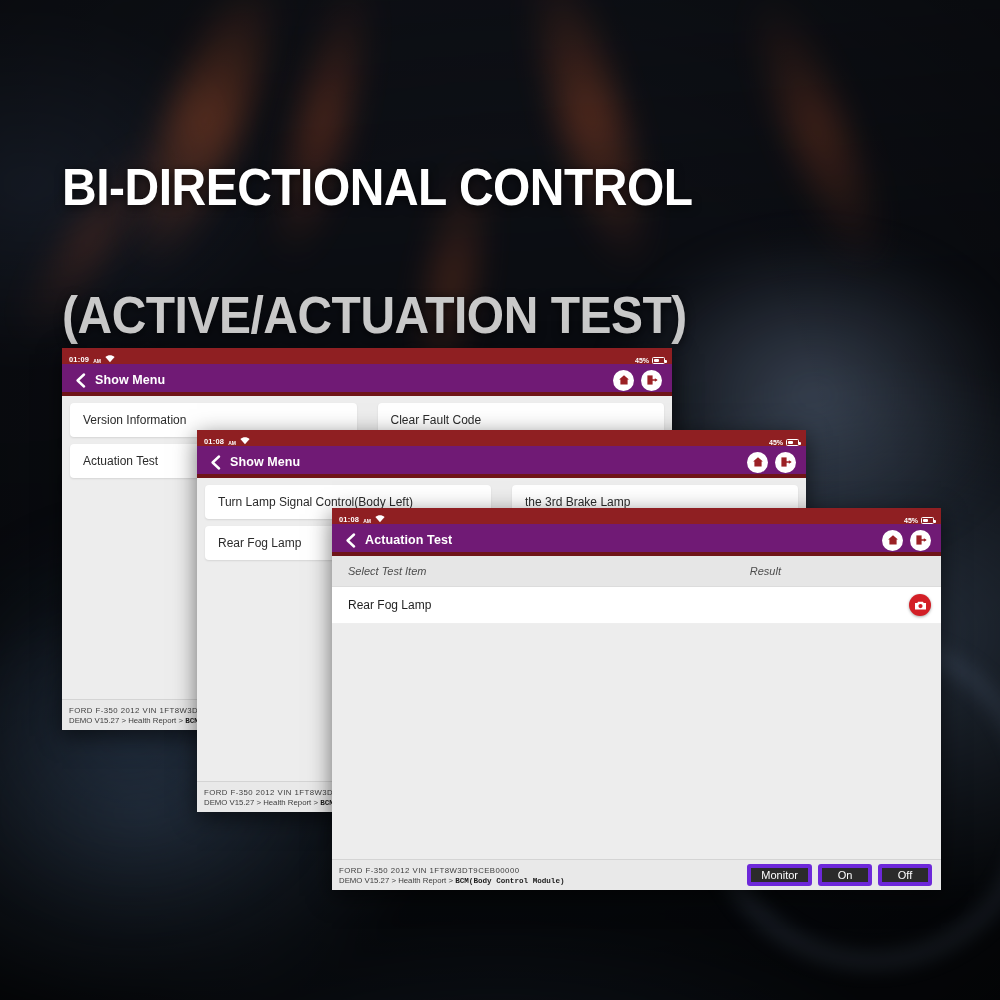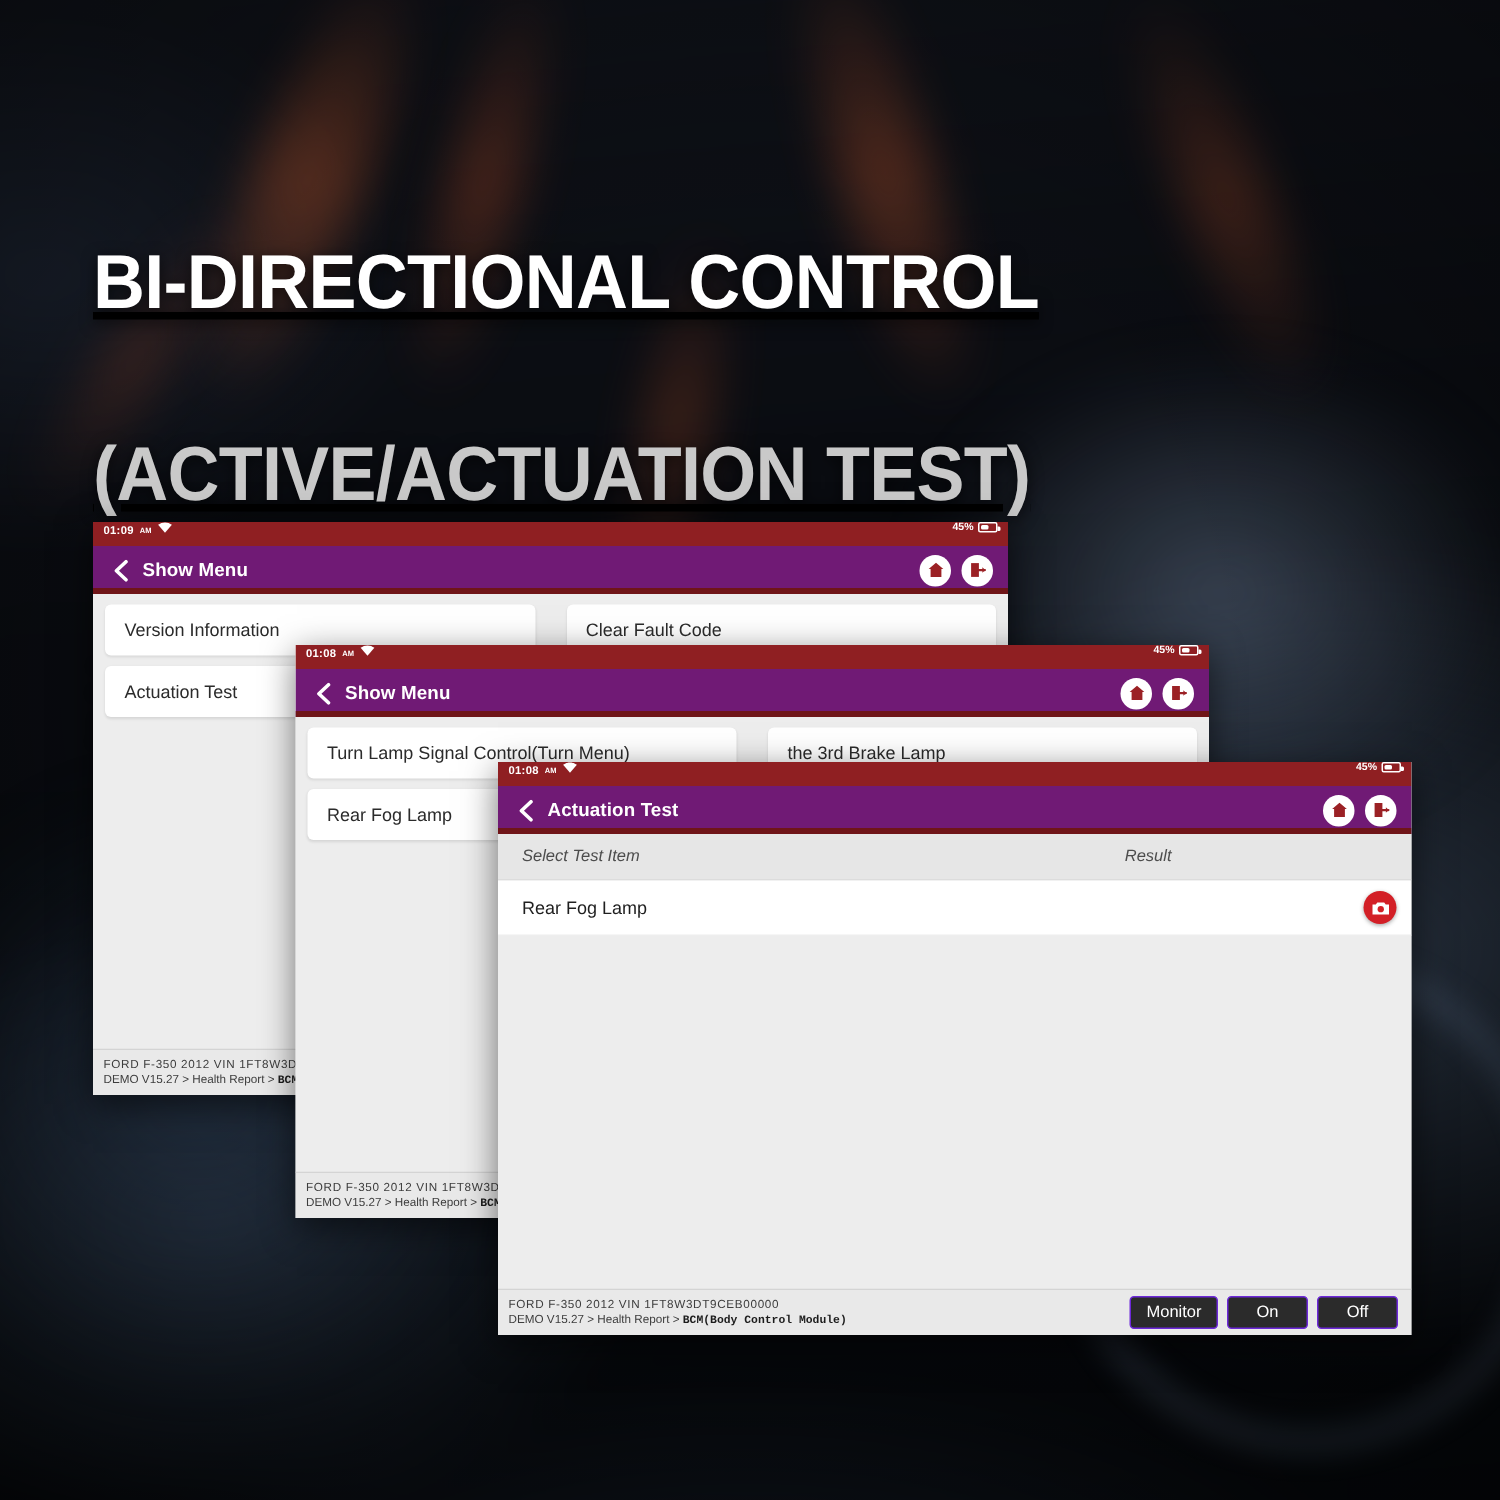--- a/index.html
+++ b/index.html
@@ -83,21 +83,20 @@
     position: absolute; inset: 0;
     background: radial-gradient(ellipse 90% 80% at 50% 45%, rgba(0,0,0,0) 35%, rgba(0,0,0,0.55) 100%);
   }
 
   
   .hero {
     position: absolute;
     left: 62px;
     top: 92px;
     width: 880px;
-    text-decoration: underline;
   }
   .hero-title {
     color: #ffffff;
     font-size: 51px;
     line-height: 64px;
     font-weight: 700;
     letter-spacing: -0.5px;
     text-shadow: 0 2px 10px rgba(0,0,0,0.65);
     white-space: pre-line;
     transform: scaleX(0.94);
@@ -126,21 +125,21 @@
     flex-direction: column;
   }
   #win1 { left: 62px;  top: 348px; width: 610px; height: 382px; }
   #win2 { left: 197px; top: 430px; width: 609px; height: 382px; }
   #win3 { left: 332px; top: 508px; width: 609px; height: 382px; }
 
   .statusbar {
     height: 16px;
     background: #8f1f22;
     display: flex;
-    align-items: flex-start;
+    align-items: flex-end;
     justify-content: space-between;
     padding: 0 7px;
     color: #fff;
     font-size: 7px;
     flex: 0 0 auto;
   }
   .sb-left { display: flex; align-items: center; gap: 4px; }
   .sb-time { font-size: 7.5px; font-weight: 700; letter-spacing: 0.2px; }
   .sb-ampm { font-size: 5px; font-weight: 700; position: relative; top: 1px; }
   .sb-right { display: flex; align-items: center; gap: 3px; }
@@ -312,21 +311,21 @@
   }
   .footer-actions {
     margin-left: auto;
     display: flex;
     gap: 6px;
     padding-right: 2px;
   }
   .fbtn {
     background: #2b2b2b;
     color: #ffffff;
-    border: 1px solid #6d28d9;
+    border: 4px solid #6d28d9;
     border-radius: 3px;
     font-size: 11px;
     height: 22px;
     min-width: 54px;
     padding: 0 10px;
     display: flex;
     align-items: center;
     justify-content: center;
   }
 </style>
@@ -448,21 +447,21 @@
           <svg width="12" height="12" viewBox="0 0 12 12">
             <path d="M1.4 1.4h5.2v9.2H1.4z" fill="#9b2125"></path>
             <path d="M6.2 6h4.4" stroke="#9b2125" stroke-width="1.5" stroke-linecap="round"></path>
             <path d="M8.9 4.1 10.8 6 8.9 7.9z" fill="#9b2125"></path>
           </svg>
         </span>
       </div>
     </div>
     <div class="win-body">
       <div class="menu-grid">
-        <div class="menu-cell">Turn Lamp Signal Control(Turn Menu)</div>
+        <div class="menu-cell">Turn Lamp Signal Control(Body Left)</div>
         <div class="menu-cell">the 3rd Brake Lamp</div>
         <div class="menu-cell">Rear Fog Lamp</div>
         <div class="menu-cell">Low Beam Lamp</div>
       </div>
     </div>
     <div class="footer">
       <div class="footer-info">
         <span class="veh-line">FORD  F-350  2012  VIN  1FT8W3DT9CEB00000</span>
         <span class="path-line"><span>DEMO V15.27 &gt; Health Report &gt; </span><b>BCM(Body Control Module)</b></span>
       </div>

